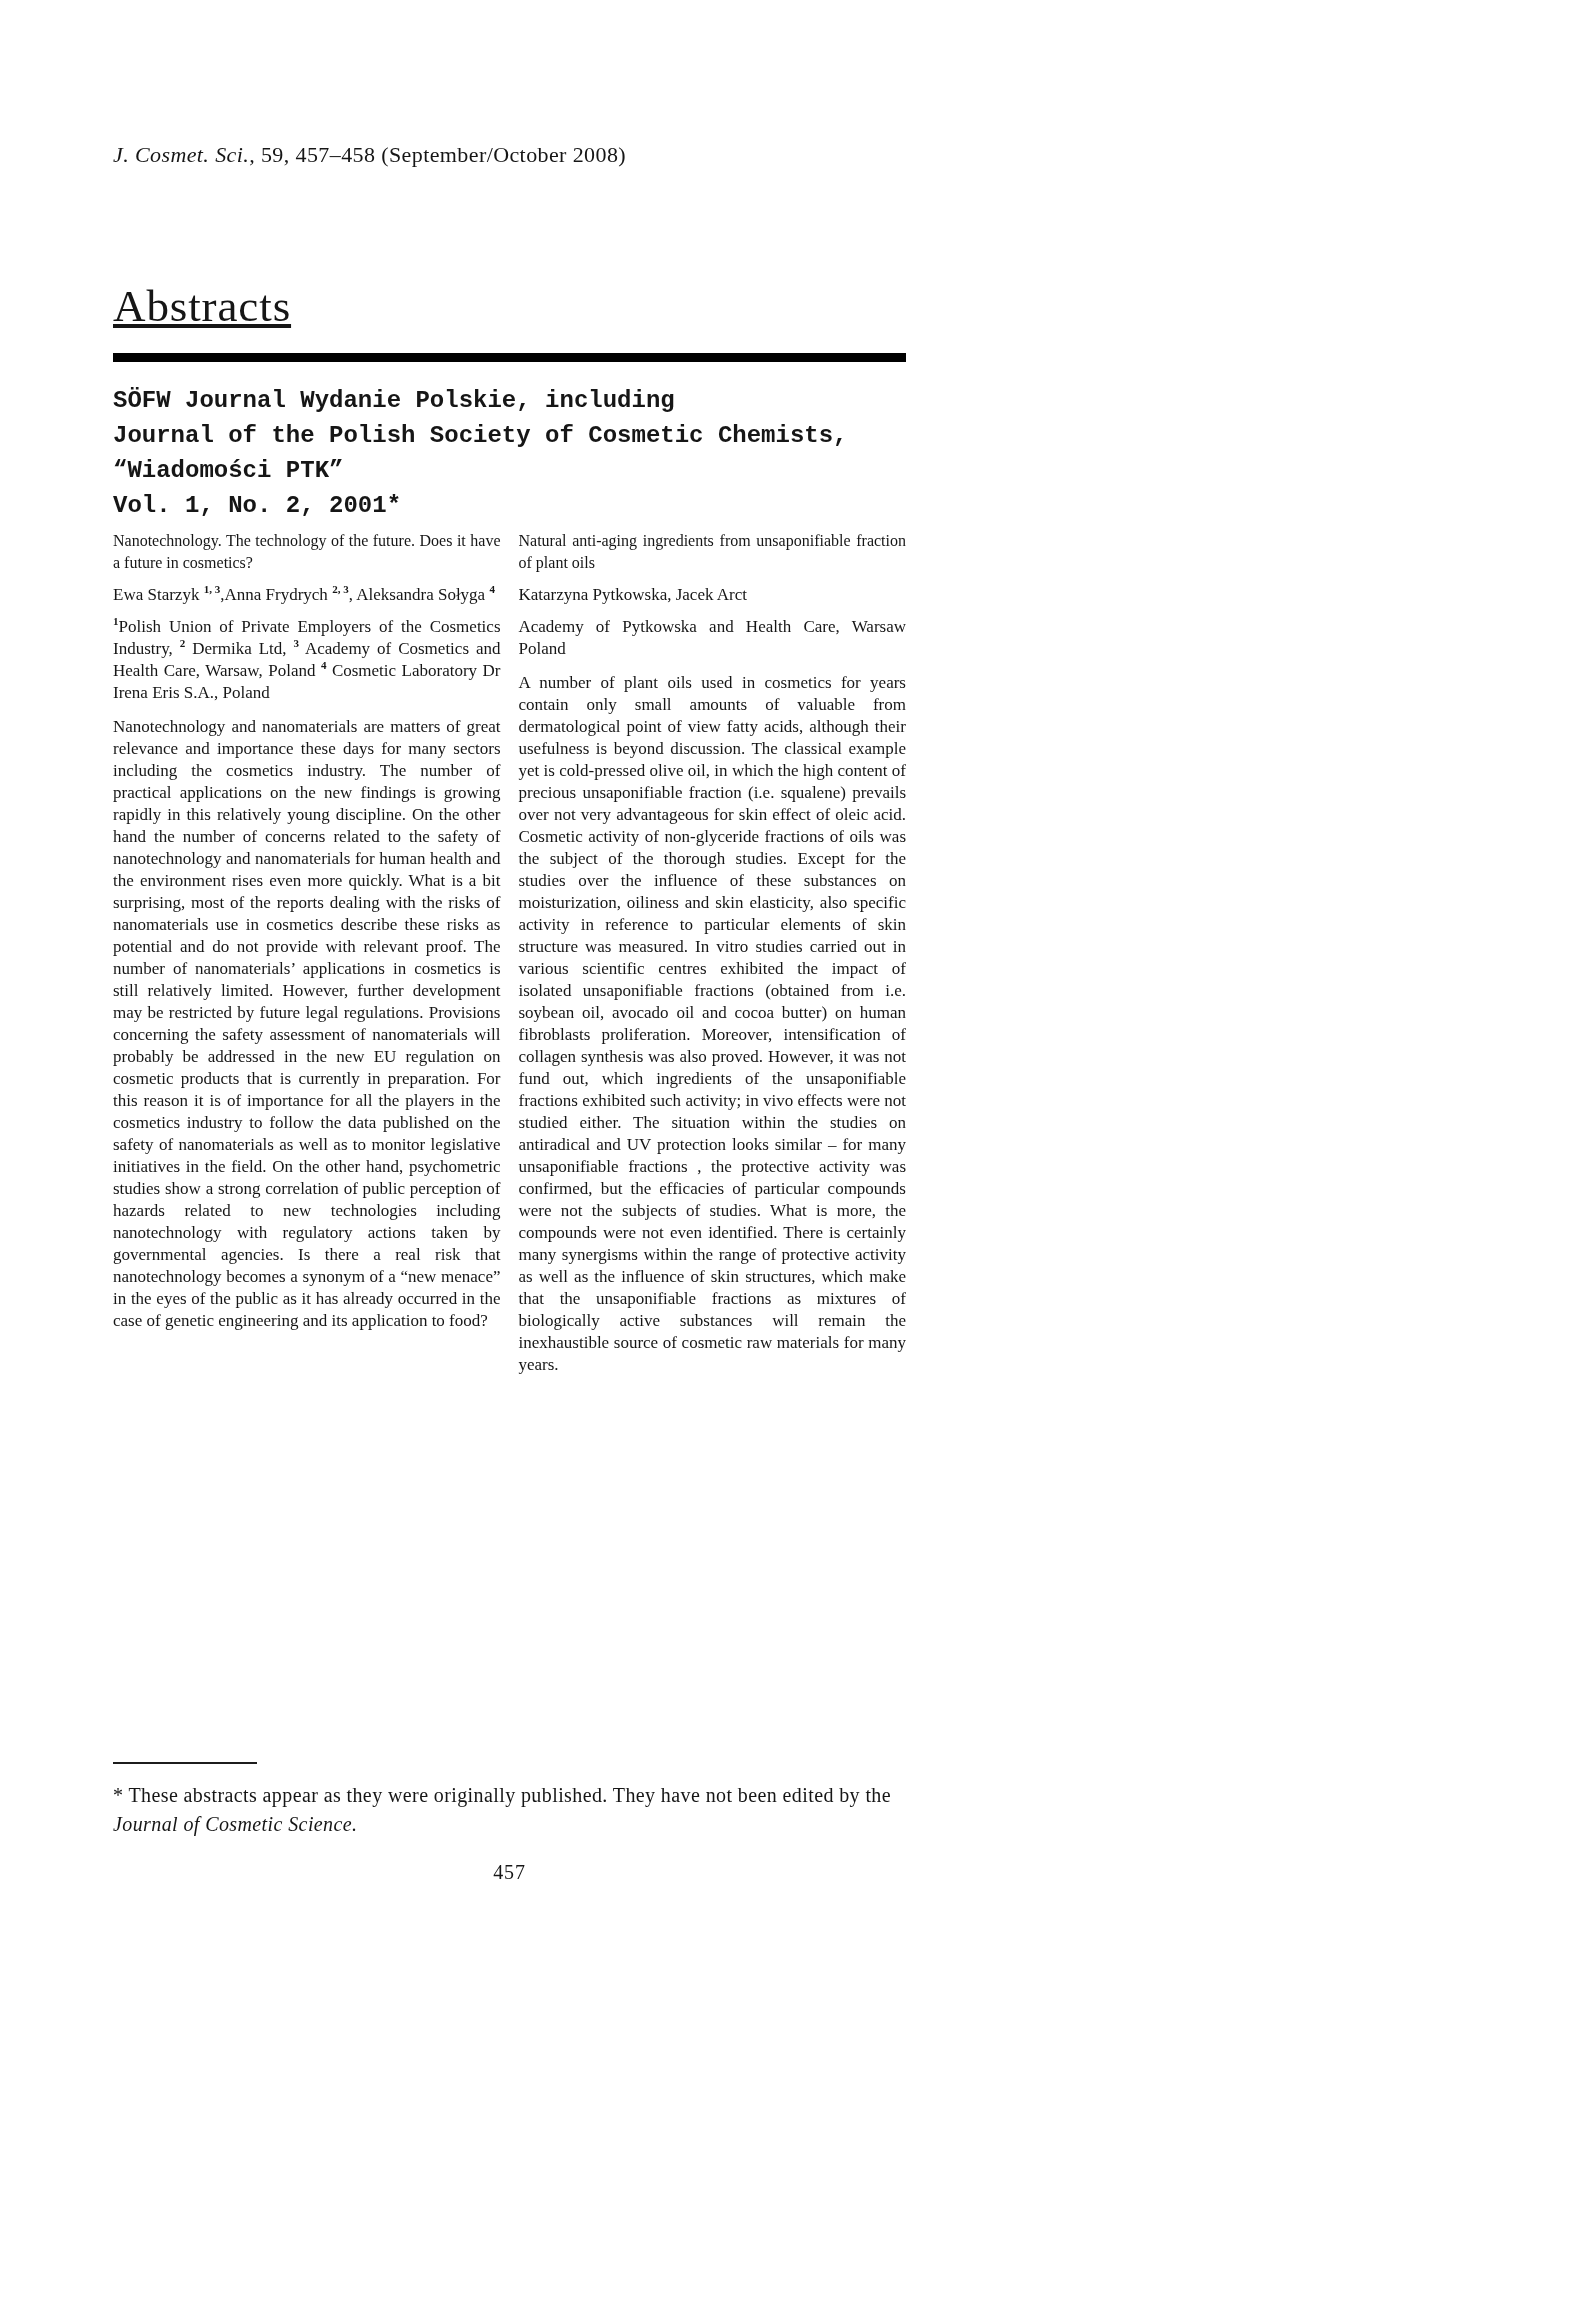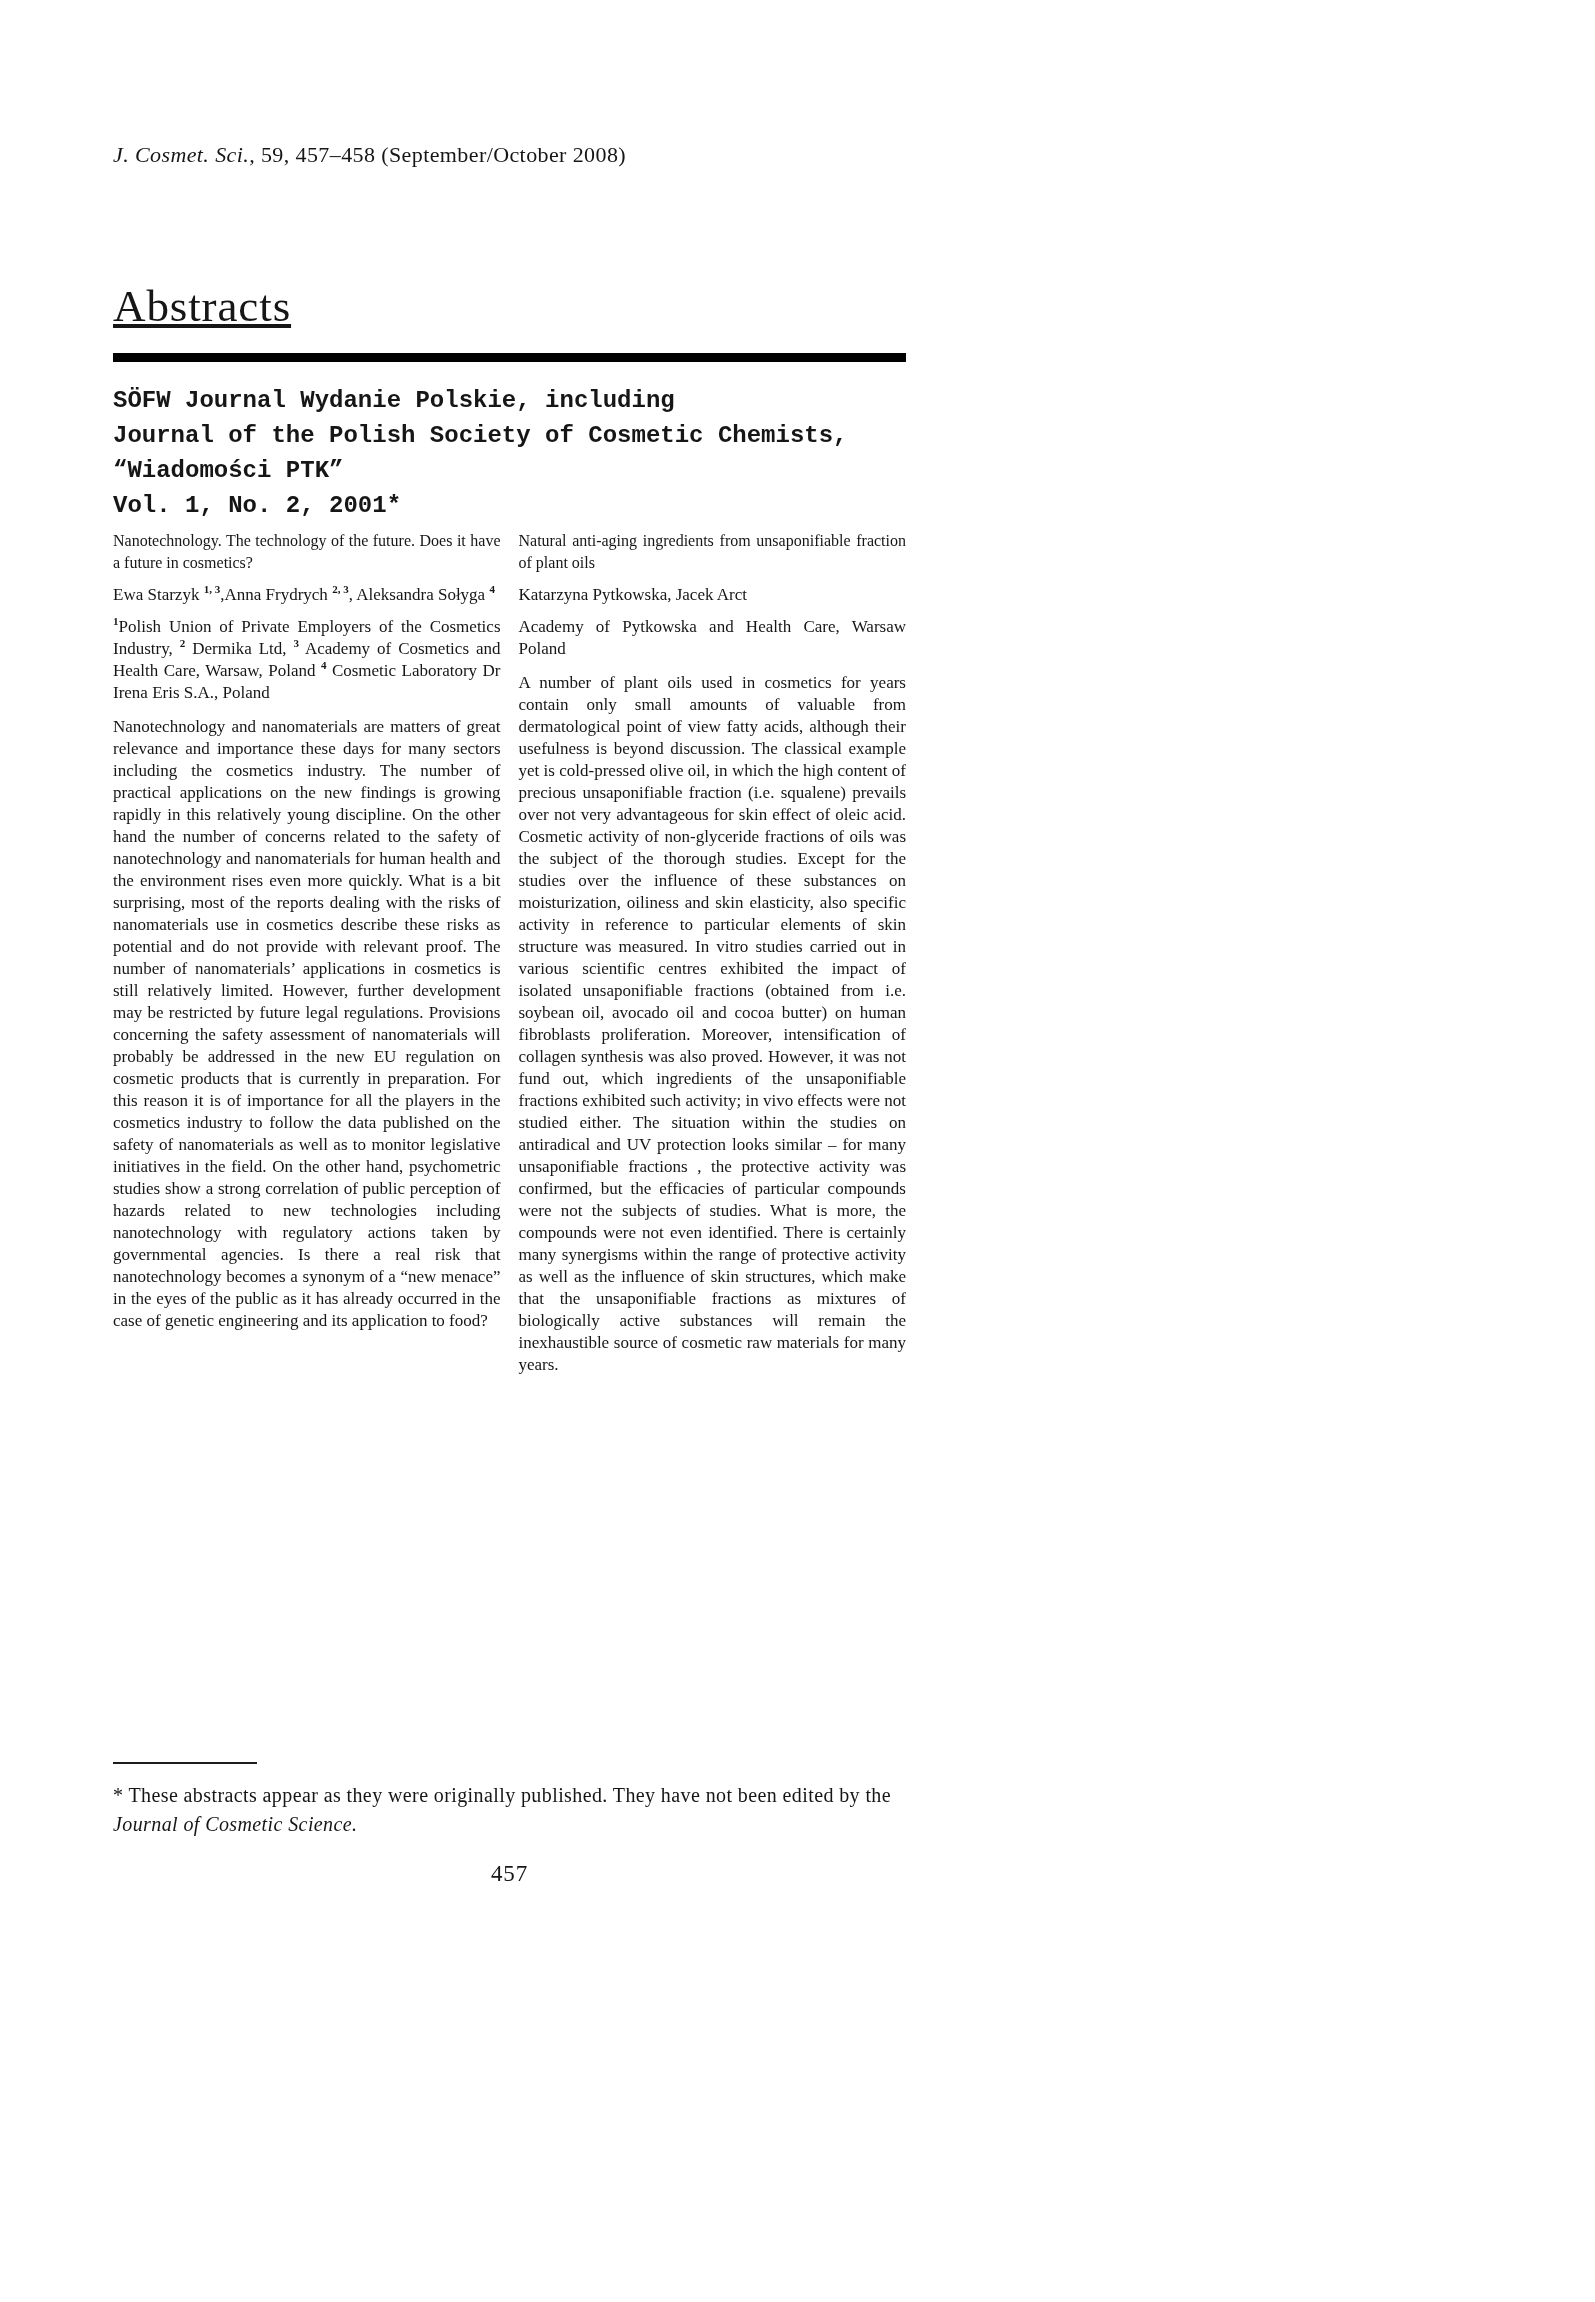--- a/index.html
+++ b/index.html
@@ -86,21 +86,21 @@
     line-height: 29px;
     letter-spacing: 0.4px;
   }
   .footnote i { font-style: italic; }
   .page-number {
     position: absolute;
     left: 0;
     top: 1861px;
     width: 793px;
     text-align: center;
-    font-size: 23px;
+    font-size: 20px;
     letter-spacing: 0.9px;
   }
 </style>
 </head>
 <body>
 
 <div class="content">
 
   <div class="citation"><i>J. Cosmet. Sci.,</i> 59, 457–458 (September/October 2008)</div>
 

